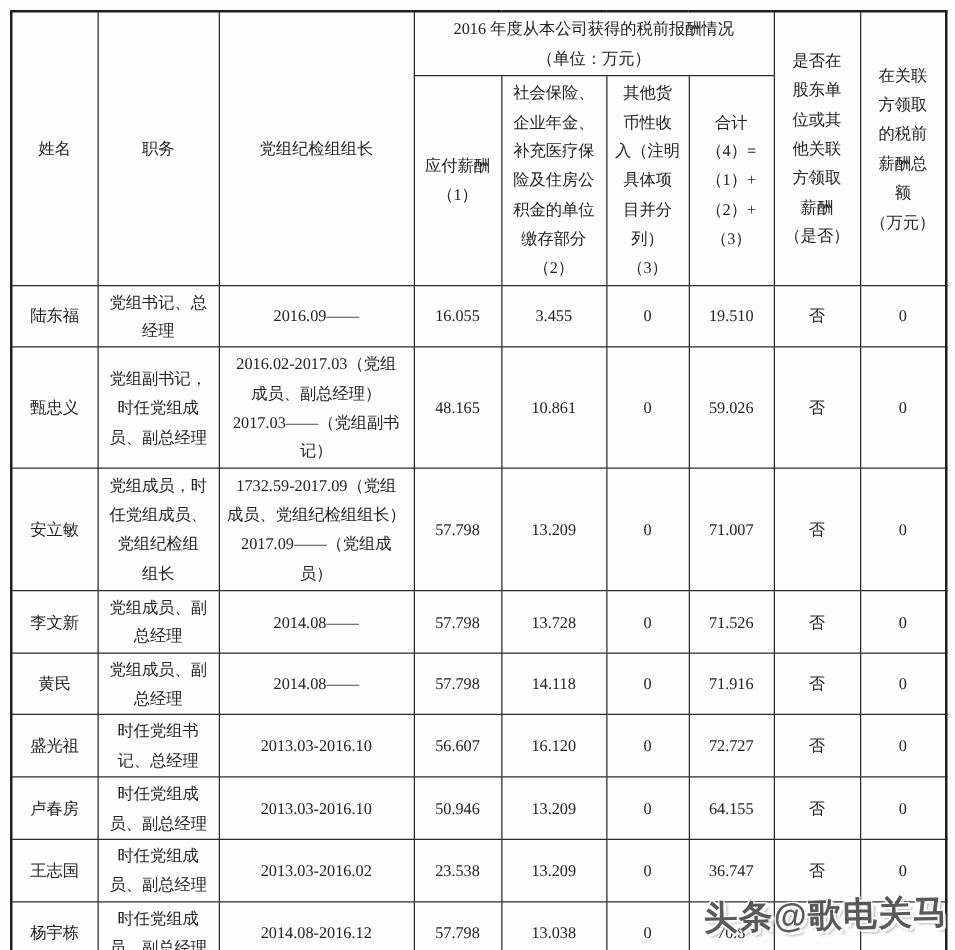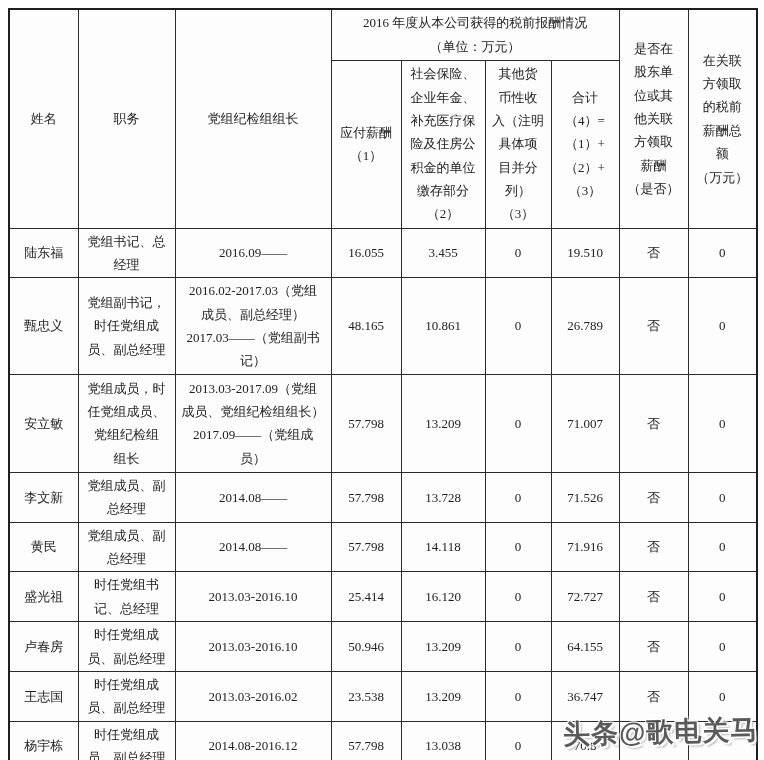--- a/index.html
+++ b/index.html
@@ -152,31 +152,31 @@
         <td>党组副书记，
 时任党组成
 员、副总经理</td>
         <td class="left">2016.02-2017.03（党组
 成员、副总经理）
 2017.03——（党组副书
 记）</td>
         <td>48.165</td>
         <td>10.861</td>
         <td>0</td>
-        <td>26.789</td>
+        <td>59.026</td>
         <td>否</td>
         <td>0</td>
       </tr>
       <tr class="r2">
         <td>安立敏</td>
         <td>党组成员，时
 任党组成员、
 党组纪检组
 组长</td>
-        <td class="left">2013.03-2017.09（党组
+        <td class="left">1732.59-2017.09（党组
 成员、党组纪检组组长）
 2017.09——（党组成
 员）</td>
         <td>57.798</td>
         <td>13.209</td>
         <td>0</td>
         <td>71.007</td>
         <td>否</td>
         <td>0</td>
       </tr>
@@ -202,21 +202,21 @@
         <td>0</td>
         <td>71.916</td>
         <td>否</td>
         <td>0</td>
       </tr>
       <tr class="r5">
         <td>盛光祖</td>
         <td>时任党组书
 记、总经理</td>
         <td class="left">2013.03-2016.10</td>
-        <td>25.414</td>
+        <td>56.607</td>
         <td>16.120</td>
         <td>0</td>
         <td>72.727</td>
         <td>否</td>
         <td>0</td>
       </tr>
       <tr class="r6">
         <td>卢春房</td>
         <td>时任党组成
 员、副总经理</td>

